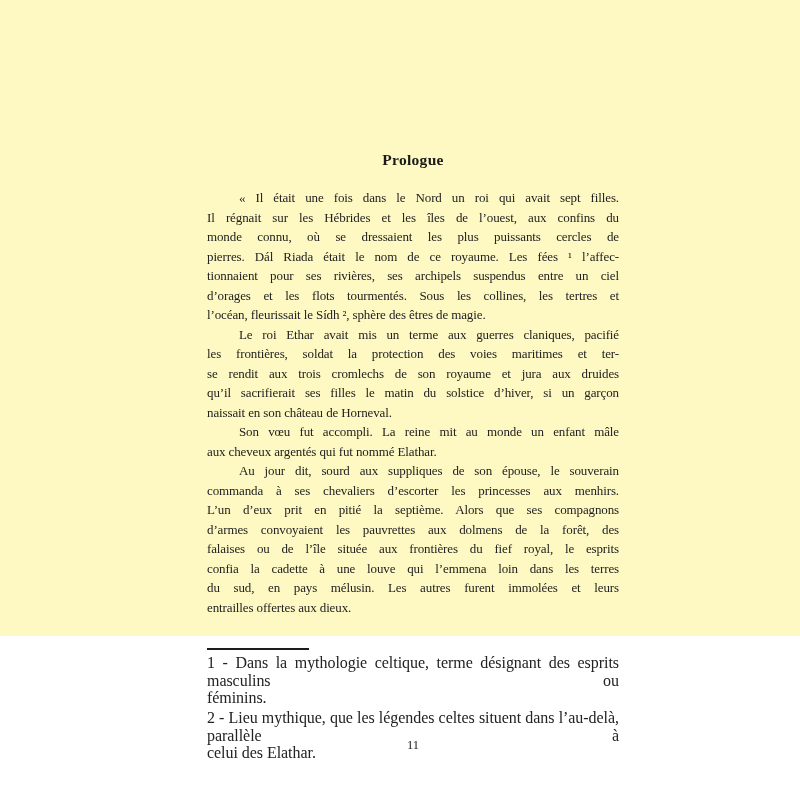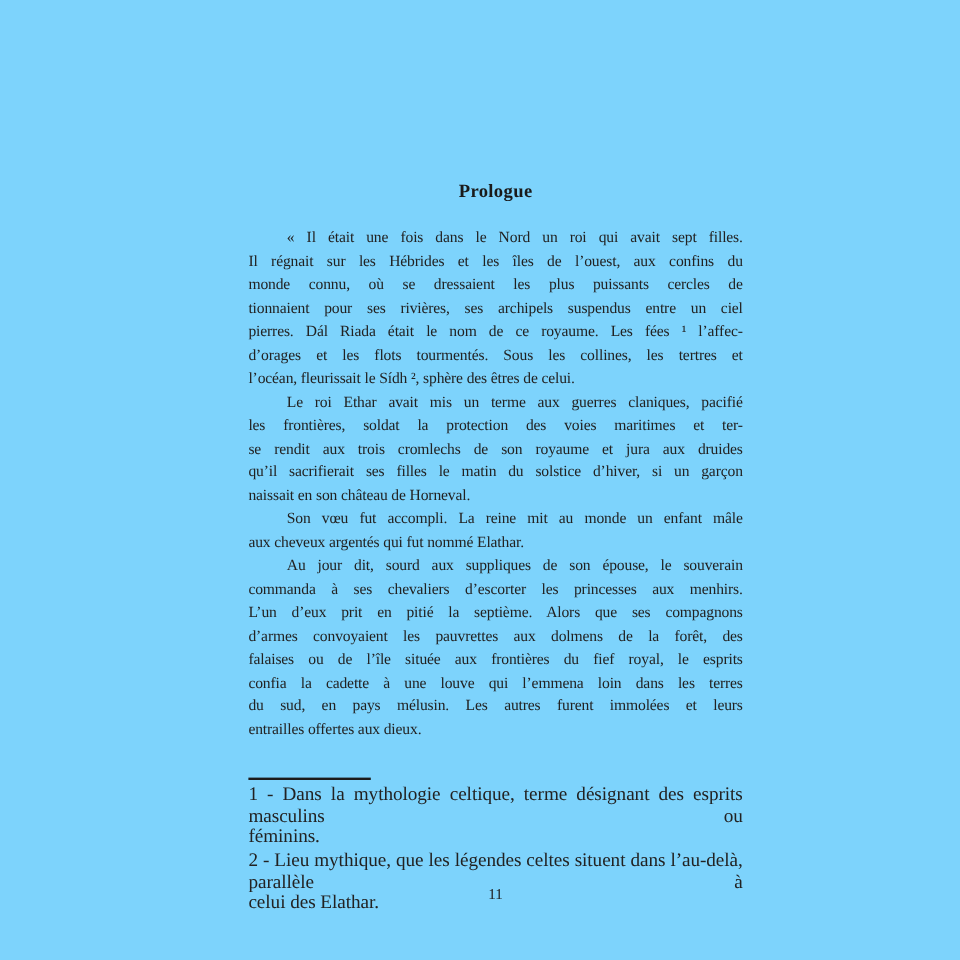--- a/index.html
+++ b/index.html
@@ -6,22 +6,22 @@
     margin: 0;
     padding: 0;
     width: 800px;
     height: 800px;
     background: #ffffff;
     overflow: hidden;
   }
   .page {
     position: relative;
     width: 800px;
-    height: 800px;
-    background: #7dd3fc;
+    height: 636px;
+    background: #fef9c3;
     font-family: "Liberation Serif", serif;
     color: #222222;
   }
   .text-column {
     position: absolute;
     left: 207px;
     top: 0;
     width: 412px;
     height: 800px;
   }
@@ -94,24 +94,24 @@
 
 <div class="page">
   <div class="text-column">
     <div class="page-title">Prologue</div>
 
     <div class="body-text">
         <div class="paragraph">
           <div class="line jline indent">« Il était une fois dans le Nord un roi qui avait sept filles.</div>
           <div class="line jline">Il régnait sur les Hébrides et les îles de l’ouest, aux confins du</div>
           <div class="line jline">monde connu, où se dressaient les plus puissants cercles de</div>
+          <div class="line jline">pierres. Dál Riada était le nom de ce royaume. Les fées ¹ l’affec-</div>
           <div class="line jline">tionnaient pour ses rivières, ses archipels suspendus entre un ciel</div>
-          <div class="line jline">pierres. Dál Riada était le nom de ce royaume. Les fées ¹ l’affec-</div>
           <div class="line jline">d’orages et les flots tourmentés. Sous les collines, les tertres et</div>
-          <div class="line lastline">l’océan, fleurissait le Sídh ², sphère des êtres de celui.</div>
+          <div class="line lastline">l’océan, fleurissait le Sídh ², sphère des êtres de magie.</div>
         </div>
         <div class="paragraph">
           <div class="line jline indent">Le roi Ethar avait mis un terme aux guerres claniques, pacifié</div>
           <div class="line jline">les frontières, soldat la protection des voies maritimes et ter-</div>
           <div class="line jline">se rendit aux trois cromlechs de son royaume et jura aux druides</div>
           <div class="line jline">qu’il sacrifierait ses filles le matin du solstice d’hiver, si un garçon</div>
           <div class="line lastline">naissait en son château de Horneval.</div>
         </div>
         <div class="paragraph">
           <div class="line jline indent">Son vœu fut accompli. La reine mit au monde un enfant mâle</div>

